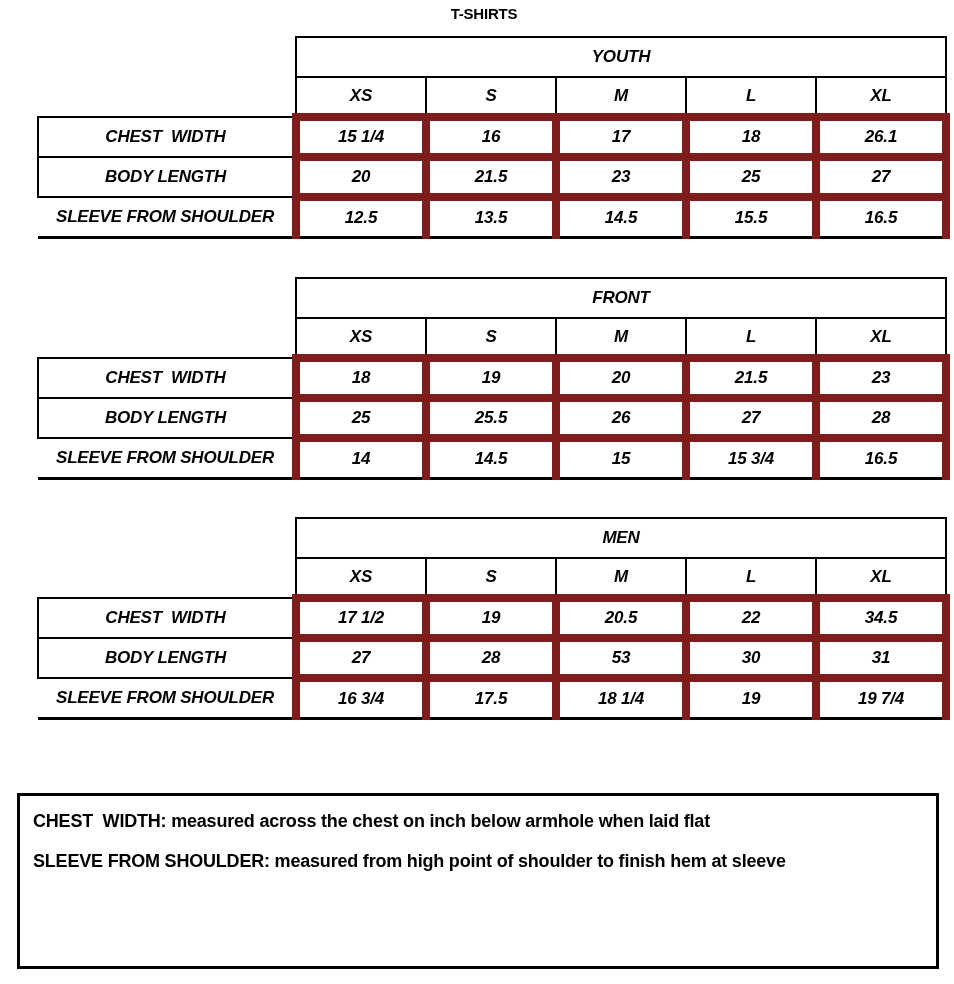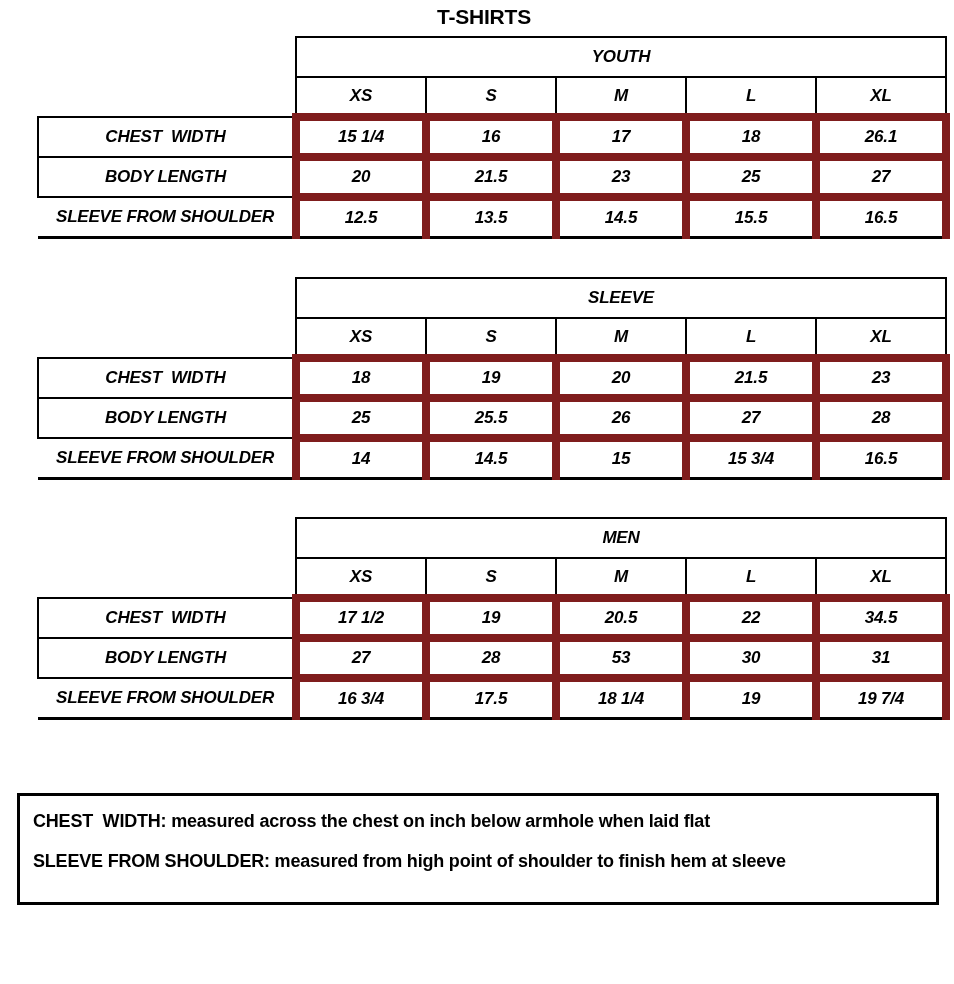--- a/index.html
+++ b/index.html
@@ -12,21 +12,21 @@
     font-family: "Liberation Sans", sans-serif;
     font-weight: bold;
     overflow: hidden;
   }
   .doc-title {
     position: absolute;
     top: 5px;
     left: 30px;
     width: 908px;
     text-align: center;
-    font-size: 21px;
+    font-size: 15px;
     letter-spacing: -0.2px;
     white-space: pre;
   }
   table.size-table {
     position: absolute;
     left: 37px;
     border-collapse: collapse;
     table-layout: fixed;
     font-style: italic;
   }
@@ -51,21 +51,21 @@
   td.row-label { border: 2px solid #000; }
   td.val { border: 8px solid #7f1d1d; }
   tr.last-row td.row-label,
   tr.last-row td.val { border-bottom: 3px solid #000; margin-top: 18px; }
   td.no-left { border-left: none; }
   .notes-box {
     position: absolute;
     left: 17px;
     top: 793px;
     width: 922px;
-    height: 112px;
+    height: 176px;
     box-sizing: border-box;
     border: 3px solid #000;
     padding: 5px 10px 0 13px;
   }
   .note-line {
     font-size: 18px;
     letter-spacing: -0.2px;
     line-height: 40px;
     white-space: pre;
   }
@@ -131,21 +131,21 @@
       <col style="width:258px">
         <col style="width:130px">
         <col style="width:130px">
       <col style="width:130px">
         <col style="width:130px">
         <col style="width:130px">
     </colgroup>
     <tbody>
         <tr>
       <td class="spacer"></td>
-      <td class="group-header" colspan="5">SLEEVE</td>
+      <td class="group-header" colspan="5">FRONT</td>
     </tr>
     <tr>
       <td class="spacer"></td>
       <td class="size-h">XS</td>
       <td class="size-h">S</td>
       <td class="size-h">M</td>
       <td class="size-h">L</td>
       <td class="size-h">XL</td>
     </tr>
     <tr>

